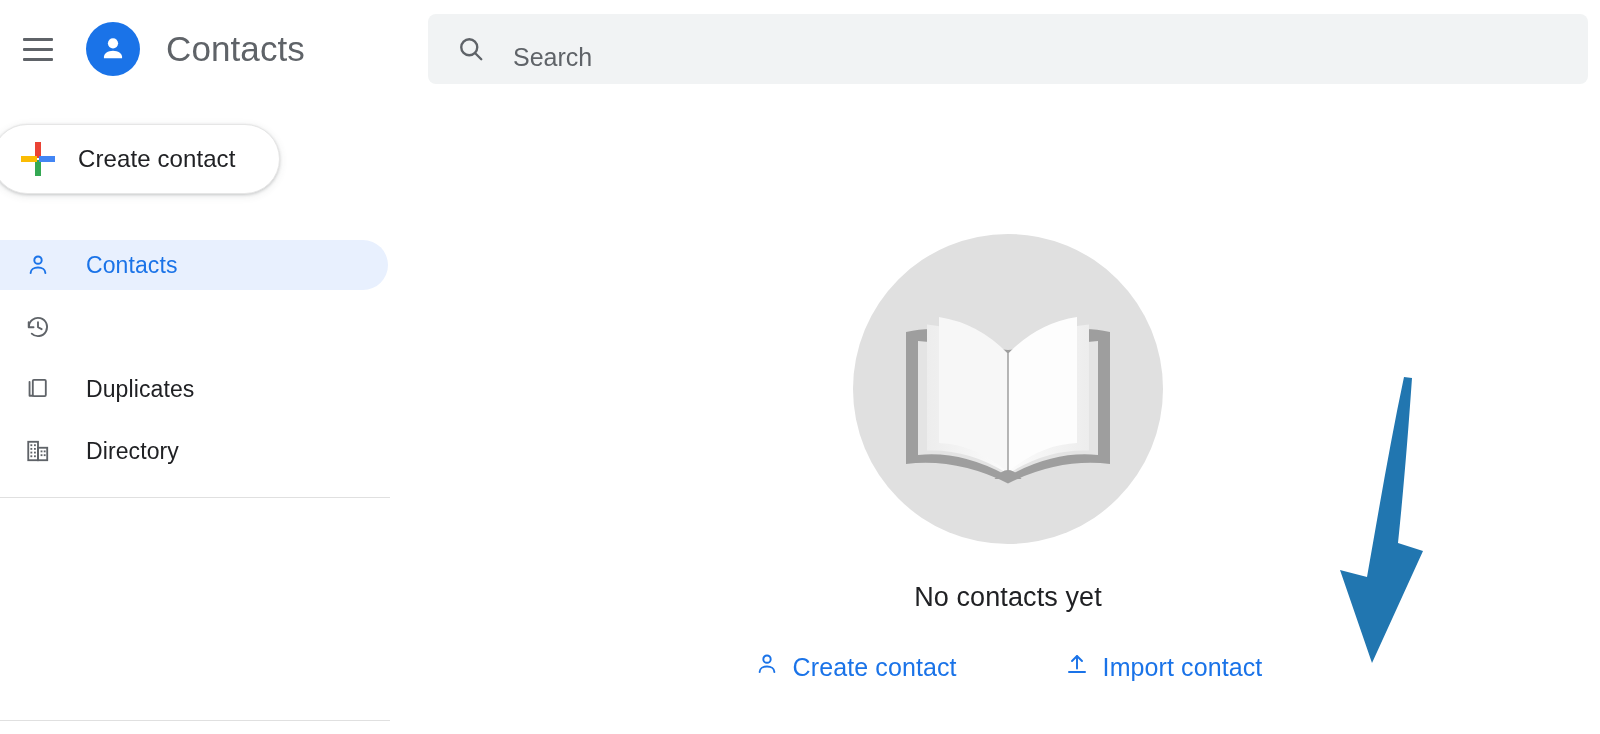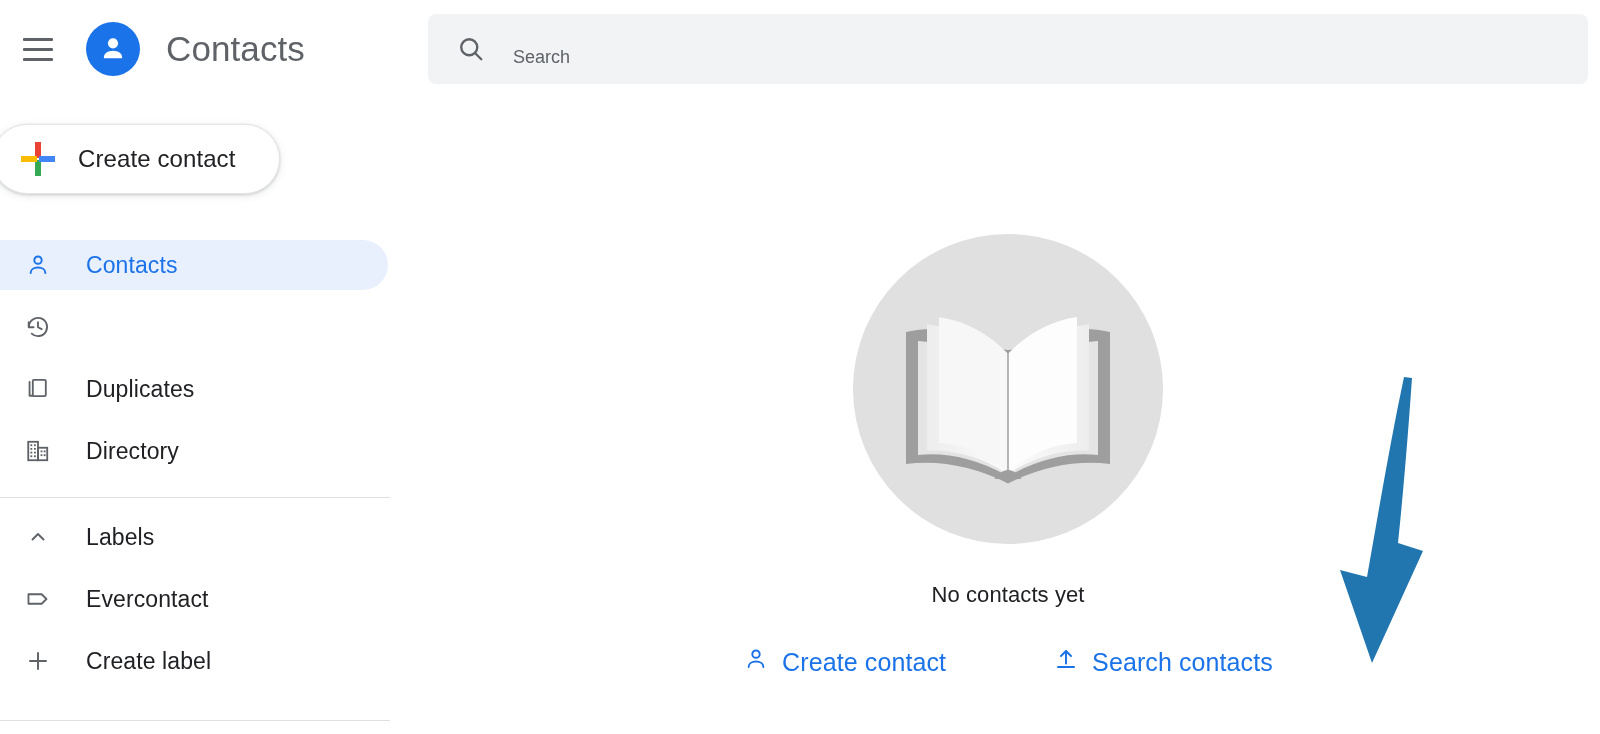--- a/index.html
+++ b/index.html
@@ -98,38 +98,38 @@
     position: absolute; left: 428px; top: 14px;
     width: 1160px; height: 70px;
     background: #f1f3f4; border-radius: 8px;
     display: flex; align-items: center; cursor: text;
   }
   .search-icon { margin-left: 28px; flex: none; display: flex; align-items: center; }
   .search-input {
     flex: 1; margin-left: 27px; margin-right: 20px;
     border: none; outline: none; background: transparent;
     font-family: "Liberation Sans", sans-serif;
-    font-size: 18px; color: #1d4ed8; margin-top: 16px;
+    font-size: 25px; color: #1d4ed8; margin-top: 16px;
   }
   .search-input::placeholder { color: #5f6368; opacity: 1; }
 
   
   .empty { position: absolute; left: 428px; top: 100px; width: 1160px; height: 634px; }
   .empty-inner {
     position: absolute; left: 50%; transform: translateX(-50%);
     top: 134px; width: 620px;
     display: flex; flex-direction: column; align-items: center;
   }
   .book-circle {
     width: 310px; height: 310px; border-radius: 50%;
     background: #e0e0e0;
     display: flex; align-items: center; justify-content: center;
   }
   .empty-title {
-    margin-top: 38px; font-size: 22px; color: #202124;
+    margin-top: 38px; font-size: 27px; color: #202124;
     letter-spacing: 0.1px; white-space: nowrap;
   }
   .empty-actions {
     margin-top: 38px; display: flex; align-items: center; gap: 107px;
   }
   .empty-link {
     display: flex; align-items: center; gap: 13px;
     color: #1a73e8; font-size: 25px; letter-spacing: 0.1px;
     white-space: nowrap; cursor: pointer; text-decoration: none;
   }
@@ -224,48 +224,20 @@
                 <rect x="17.3" y="15" width="1.7" height="1.7"></rect>
             </g>
           </svg>
         </span>
         <span class="nav-label">Directory</span>
       </div>
     </div>
 
     <div class="divider" style="top:497px"></div>
 
-    <div class="labels">
-      <div class="label-item">
-        <span class="label-icon">
-          <svg width="24" height="24" viewBox="0 0 24 24" fill="none" stroke="#5f6368" stroke-width="1.9" stroke-linecap="round" stroke-linejoin="round">
-            <path d="M6.5 14.5 L12 9 L17.5 14.5"></path>
-          </svg>
-        </span>
-        <span class="label-text">Labels</span>
-      </div>
-
-      <div class="label-item">
-        <span class="label-icon">
-          <svg width="26" height="26" viewBox="0 0 24 24" fill="none" stroke="#5f6368" stroke-width="1.7" stroke-linejoin="round">
-            <path d="M3.2 7.6 H15.4 L19.8 12 L15.4 16.4 H3.2 Z"></path>
-          </svg>
-        </span>
-        <span class="label-text">Evercontact</span>
-      </div>
-
-      <div class="label-item">
-        <span class="label-icon">
-          <svg width="26" height="26" viewBox="0 0 24 24" fill="none" stroke="#5f6368" stroke-width="1.8" stroke-linecap="round">
-            <path d="M12 4.6 V19.4 M4.6 12 H19.4"></path>
-          </svg>
-        </span>
-        <span class="label-text">Create label</span>
-      </div>
-    </div>
 
     <div class="divider" style="top:720px"></div>
   </div>
 
   <div class="searchbar">
     <span class="search-icon">
       <svg width="30" height="30" viewBox="0 0 24 24" fill="none" stroke="#5f6368" stroke-width="1.9" stroke-linecap="round">
         <circle cx="10.6" cy="10.6" r="6.4"></circle>
         <path d="M15.4 15.4 L20.2 20.2"></path>
       </svg>
@@ -319,21 +291,21 @@
         </a>
 
         <a class="empty-link">
           <span>
             <svg width="26" height="26" viewBox="0 0 24 24" fill="none" stroke="#1a73e8" stroke-width="1.8" stroke-linecap="round" stroke-linejoin="round">
               <path d="M12 16.2 L12 4.8"></path>
               <path d="M7.4 9.2 L12 4.6 L16.6 9.2"></path>
               <path d="M4.6 19.4 L19.4 19.4"></path>
             </svg>
           </span>
-          <span>Search contacts</span>
+          <span>Import contact</span>
         </a>
       </div>
     </div>
   </div>
 
   <div class="arrow-overlay">
     <svg width="140" height="320" viewBox="0 0 140 320" aria-hidden="true">
       <path d="M92 13
                C 88 70, 84 120, 78 178
                L 103 186

